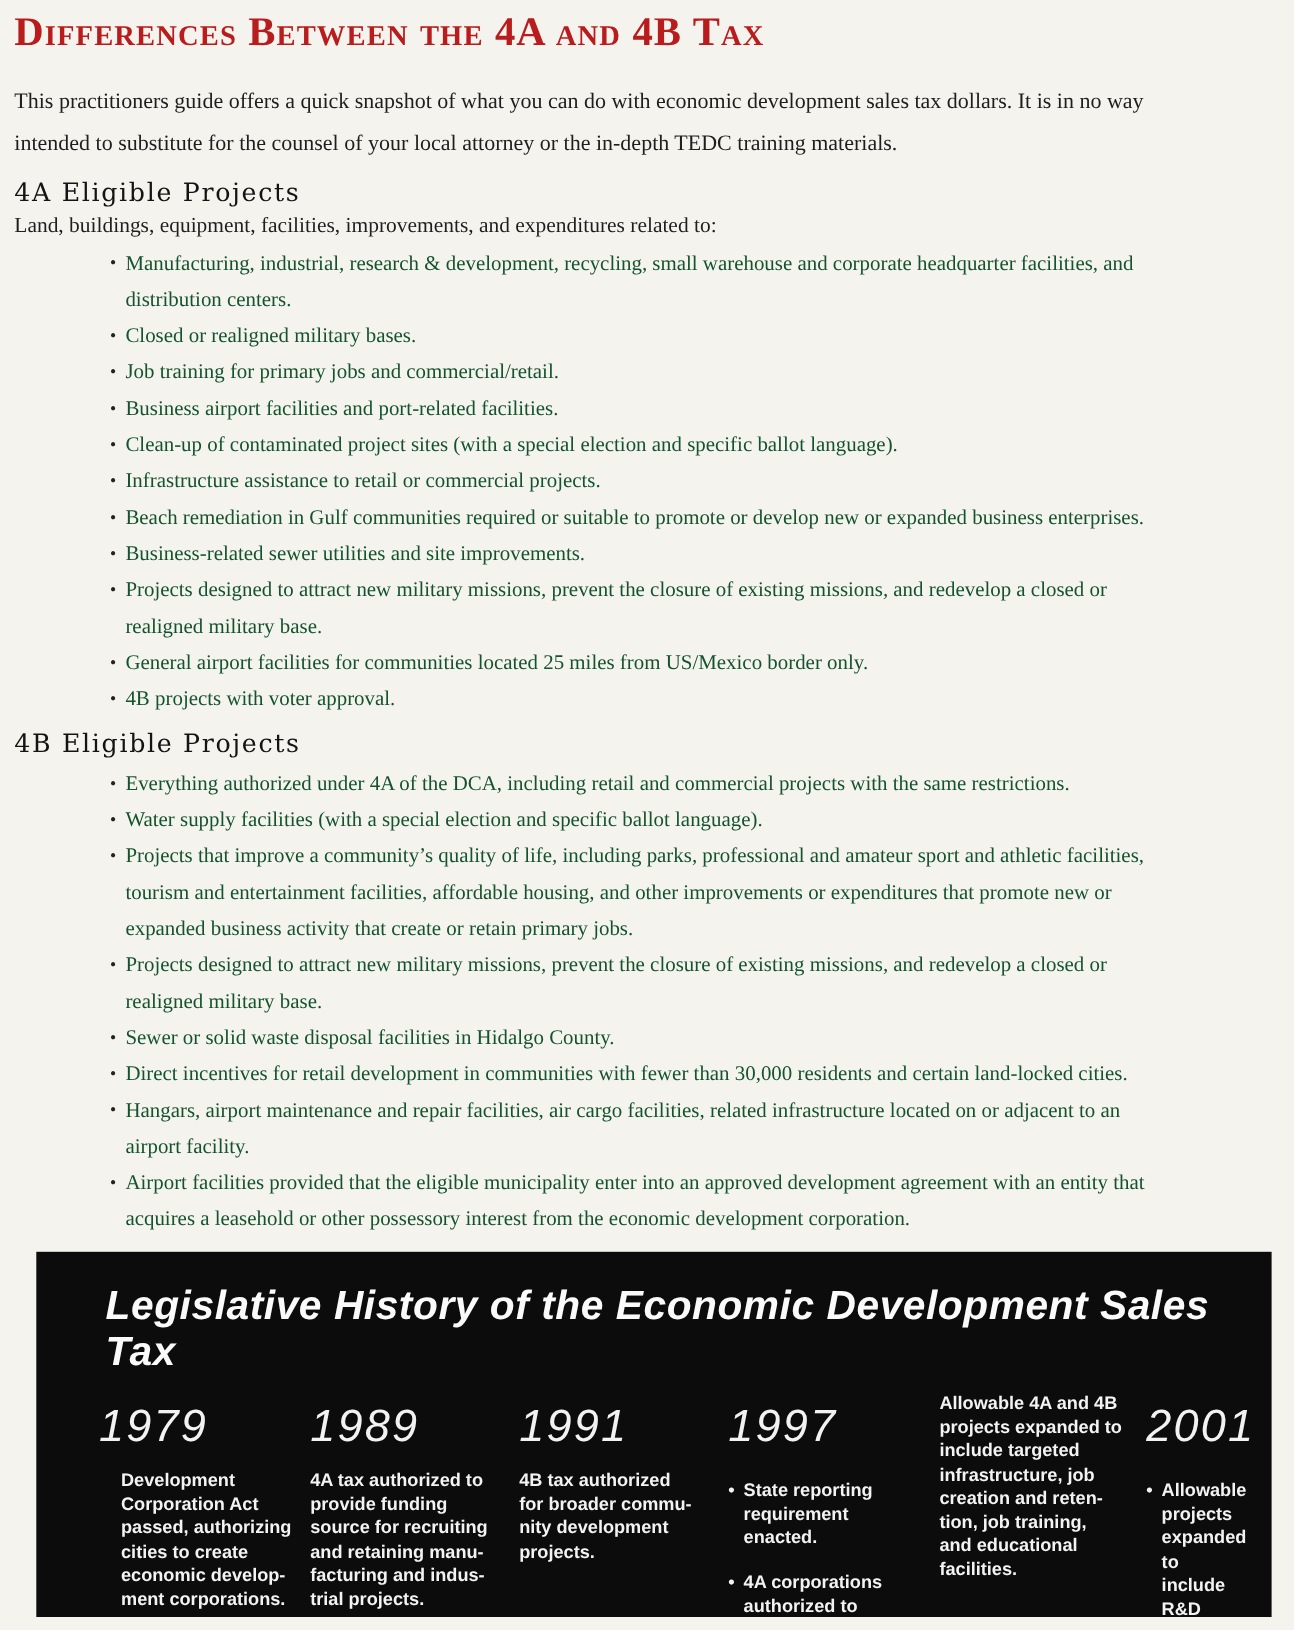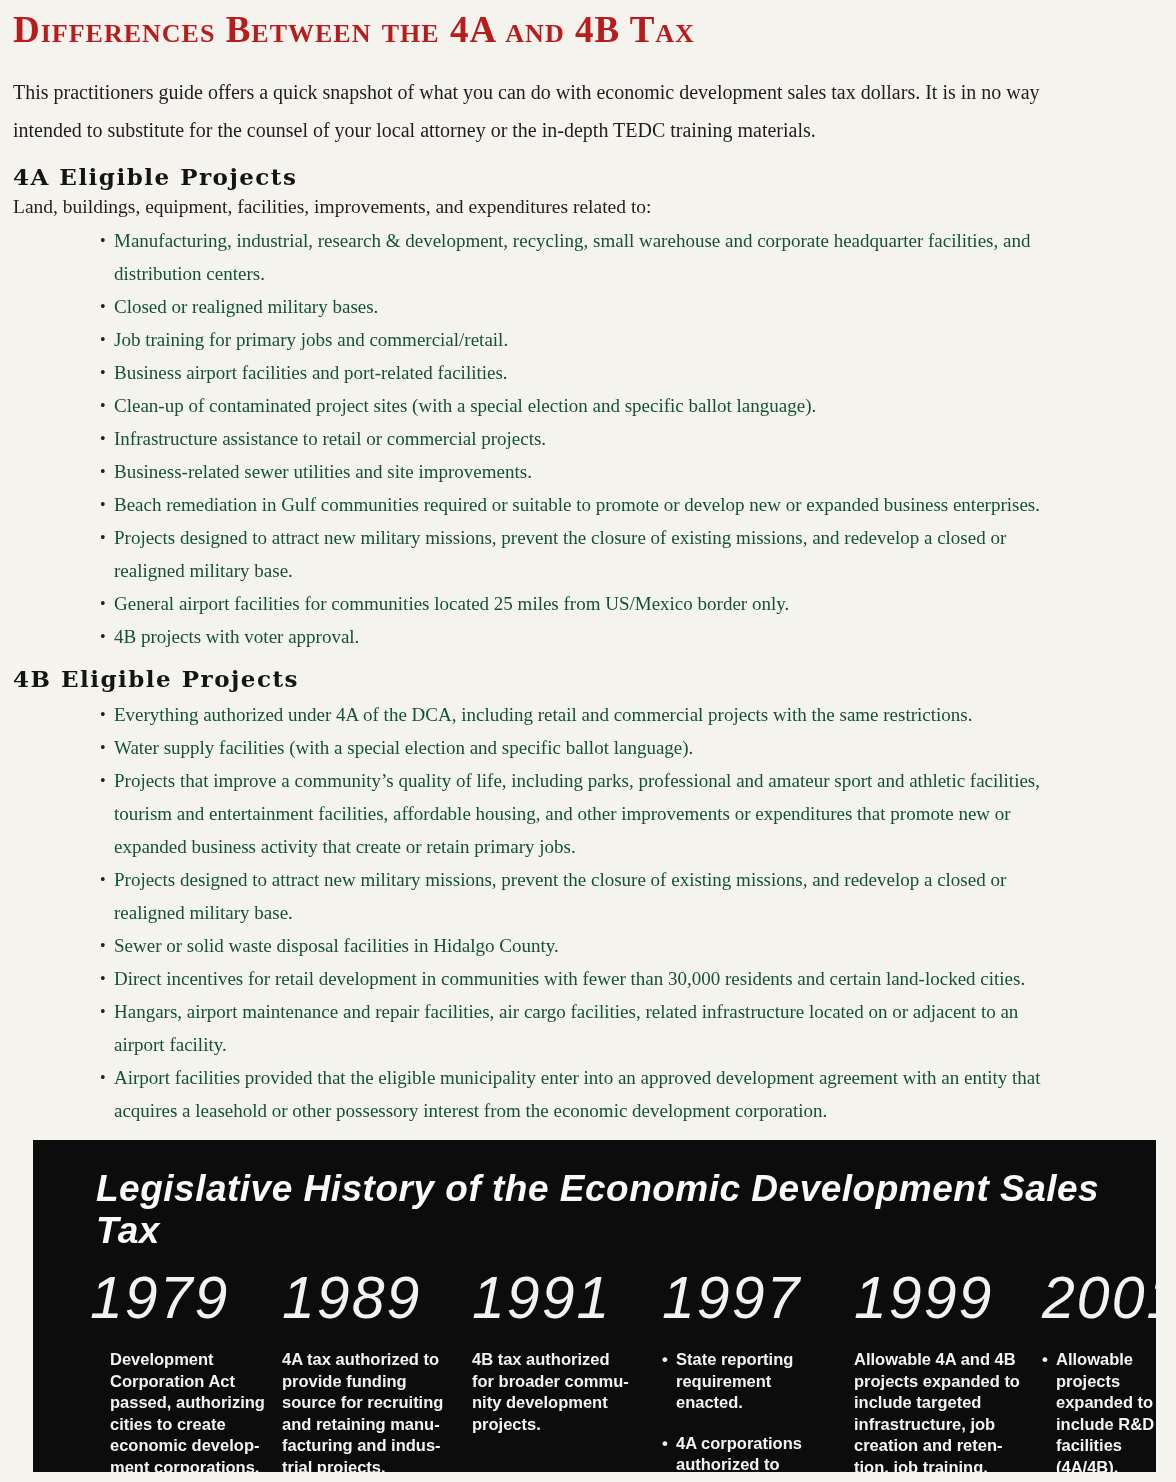--- a/index.html
+++ b/index.html
@@ -19,21 +19,21 @@
 
   
   p.intro{
     font-size:20px;line-height:38px;margin:0 0 14px 0;
     white-space:pre-line;
   }
 
   
   h2.sec-heading{
     font-family:"DejaVu Serif", serif;
-    font-size:23px;font-weight:bold;letter-spacing:1.5px;
+    font-size:23px;font-weight:normal;letter-spacing:1.5px;
     margin:10px 0 6px 0;color:#141414;
   }
   p.lead{font-size:19.5px;margin:0 0 6px 0;}
 
   
   ul.bullets{list-style:none;margin:0 0 12px 0;padding:0 0 0 101px;}
   ul.bullets li{
     position:relative;font-size:19px;line-height:33px;
     white-space:pre-line;color:#14532d;
   }
@@ -49,22 +49,22 @@
     background:#0c0c0c;color:#f7f7f7;
     font-family:"Liberation Sans", sans-serif;
     padding:28px 0 0 57px;
   }
   .tl-title{
     font-size:37px;font-style:italic;font-weight:bold;
     margin:0 0 16px 6px;letter-spacing:0.5px;color:#fafafa;
   }
   .tl-cols{display:grid;grid-template-columns:192px 190px 190px 192px 188px auto;}
   .tyear{
-    font-size:59px;font-style:italic;font-weight:normal;
-    letter-spacing:2px;margin:0 0 21px 0;line-height:60px;color:#f2f2f2;
+    font-size:41px;font-style:italic;font-weight:normal;
+    letter-spacing:2px;margin:0 0 10px 0;line-height:60px;color:#f2f2f2;
   }
   .t-item{
     font-size:16.5px;line-height:21.5px;font-weight:bold;
     white-space:pre-line;margin:0 8px 7px 0;color:#f3f3f3;
   }
   .t-item.b{position:relative;padding-left:14px;margin-top:19px;}
   .t-item.b::before{content:"\2022";position:absolute;left:0;top:0;}
   .tcol:first-child .t-item{padding-left:20px;}
 </style>
 </head>
@@ -81,22 +81,22 @@
     <h2 class="sec-heading">4A Eligible Projects</h2>
     <p class="lead">Land, buildings, equipment, facilities, improvements, and expenditures related to:</p>
     <ul class="bullets">
         <li>Manufacturing, industrial, research &amp; development, recycling, small warehouse and corporate headquarter facilities, and
 distribution centers.</li>
         <li>Closed or realigned military bases.</li>
         <li>Job training for primary jobs and commercial/retail.</li>
         <li>Business airport facilities and port-related facilities.</li>
         <li>Clean-up of contaminated project sites (with a special election and specific ballot language).</li>
         <li>Infrastructure assistance to retail or commercial projects.</li>
+        <li>Beach remediation in Gulf communities required or suitable to promote or develop new or expanded business enterprises.</li>
         <li>Business-related sewer utilities and site improvements.</li>
-        <li>Beach remediation in Gulf communities required or suitable to promote or develop new or expanded business enterprises.</li>
         <li>Projects designed to attract new military missions, prevent the closure of existing missions, and redevelop a closed or
 realigned military base.</li>
         <li>General airport facilities for communities located 25 miles from US/Mexico border only.</li>
         <li>4B projects with voter approval.</li>
       </ul>
   </section>
 
   <section>
     <h2 class="sec-heading">4B Eligible Projects</h2>
     <ul class="bullets">
@@ -149,21 +149,20 @@
           <div class="t-item b">State reporting
 requirement
 enacted.</div>
           <div class="t-item b">4A corporations
 authorized to
 undertake 4B proj-
 ects with voter
 approval.</div>
         </div>
         <div class="tcol">
-          <div class="tyear">1999</div>
           <div class="t-item">Allowable 4A and 4B
 projects expanded to
 include targeted
 infrastructure, job
 creation and reten-
 tion, job training,
 and educational
 facilities.</div>
         </div>
         <div class="tcol">

